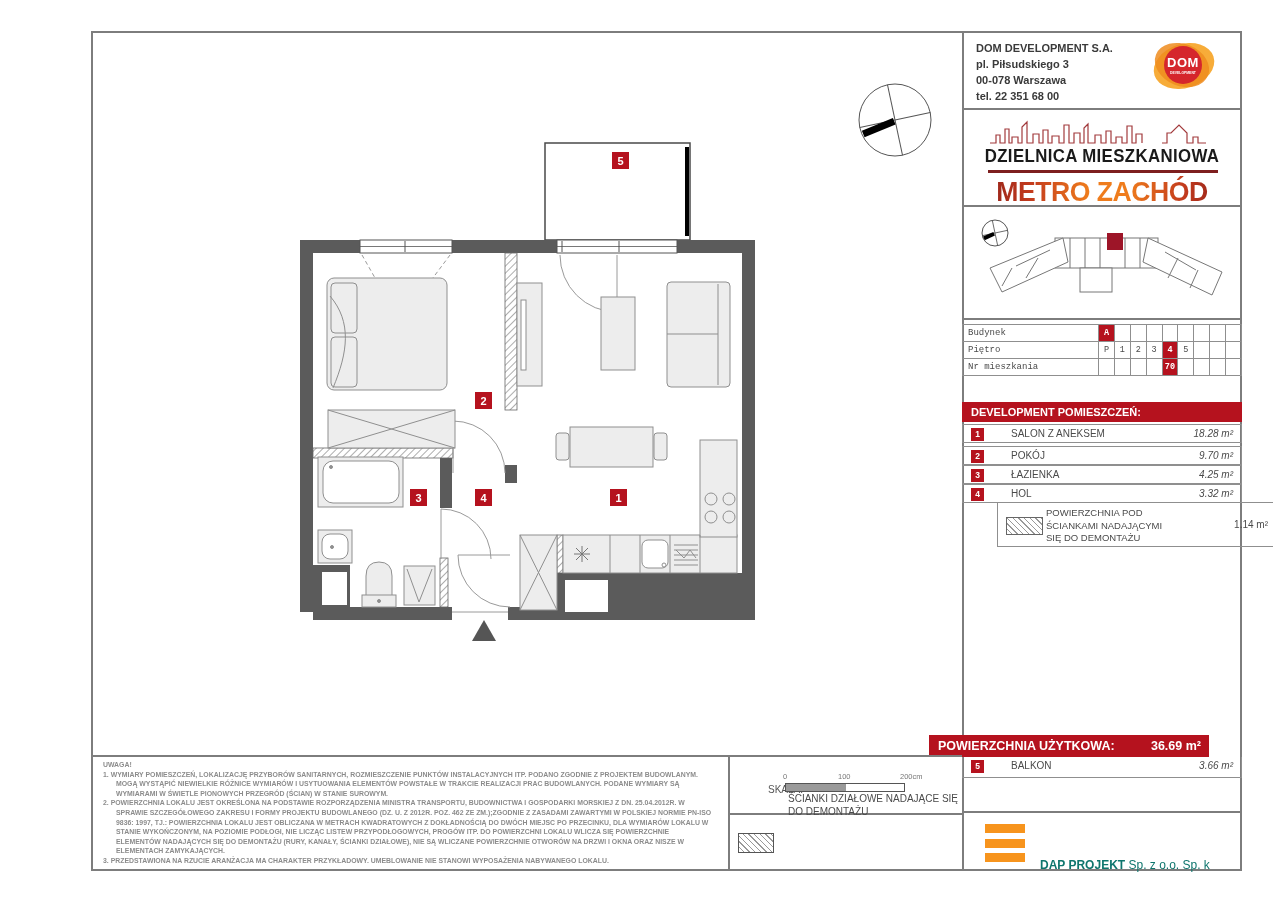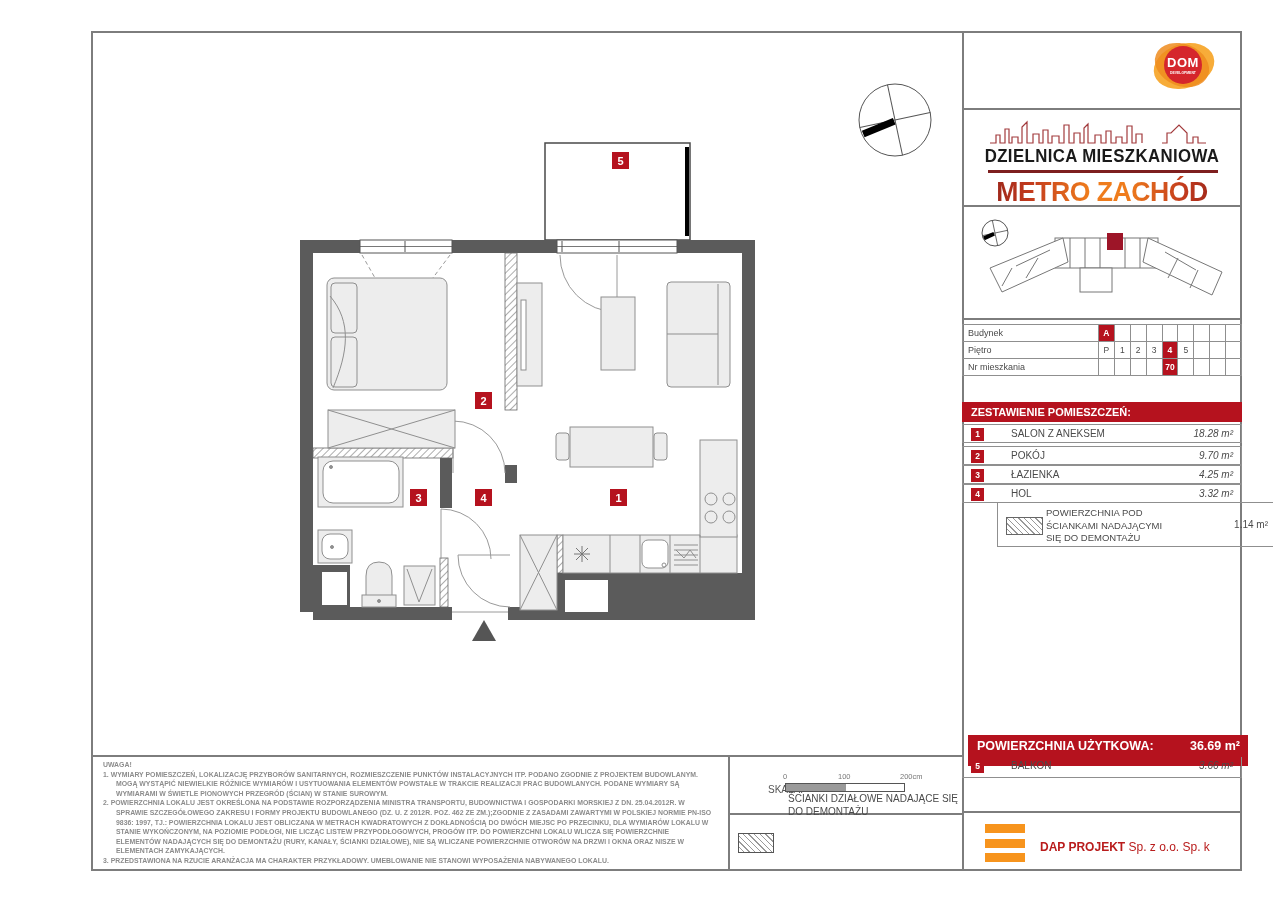--- a/index.html
+++ b/index.html
@@ -14,59 +14,59 @@
   
   #company{left:976px;top:40px;width:170px;line-height:16px;font-size:11px;font-weight:bold;color:#3a3a3a;}
   
   #brand-district{left:966px;top:146px;width:272px;text-align:center;font-size:17.5px;font-weight:900;
                   letter-spacing:.4px;color:#1a1a1a;transform:scaleX(.96);}
   #brand-rule{left:988px;top:170px;width:230px;height:3px;background:#7e1f1f;}
   #brand-project{left:966px;top:176px;width:272px;text-align:center;font-size:28px;font-weight:900;letter-spacing:-.5px;
      background:linear-gradient(90deg,#871c19 0%,#c23a1d 22%,#ef7c1c 45%,#ef7c1c 60%,#c23a1d 82%,#871c19 100%);
      -webkit-background-clip:text;background-clip:text;color:transparent;transform:scaleX(.95);}
   
-  #unit-grid{left:962px;top:324px;width:280px;border-collapse:collapse;table-layout:fixed;}
+  #unit-grid{left:962px;top:324px;width:280px;border-collapse:collapse;table-layout:fixed;font-family:Liberation Mono, monospace;}
   #unit-grid td{border:1px solid #8f8f8f;height:16px;font-size:8.5px;color:#4a4a4a;padding:0;text-align:center;}
   #unit-grid td.ulabel{width:130px;text-align:left;padding-left:5px;font-size:9px;}
   #unit-grid td.hl{background:#b5121e;color:#fff;font-weight:bold;}
   
   .red-bar{background:#b5121e;color:#fff;font-weight:bold;box-sizing:border-box;}
   #rooms-header{left:962px;top:402px;width:280px;height:20px;font-size:11px;padding:4px 0 0 9px;}
   .room-row{left:962px;width:280px;height:19px;border:1px solid #8f8f8f;box-sizing:border-box;font-size:10px;color:#4a4a4a;}
   .room-row .badge{position:absolute;left:8px;top:2.5px;width:13px;height:13px;background:#b5121e;color:#fff;
       font-size:8.5px;font-weight:bold;text-align:center;line-height:13px;}
   .room-row .rname{position:absolute;left:48px;top:2.5px;white-space:nowrap;}
   .room-row .rarea{position:absolute;right:8px;top:2.5px;font-style:italic;}
   #demo-row{left:962px;top:502px;width:280px;height:45px;border:1px solid #8f8f8f;box-sizing:border-box;
       font-size:9.5px;color:#4a4a4a;margin-left:35px;}
   #demo-row .swatch{position:absolute;left:8px;top:14px;width:35px;height:16px;border:1px solid #666;
       background:repeating-linear-gradient(45deg,#fff 0 3px,#999 3px 4px);}
   #demo-row .dname{position:absolute;left:48px;top:4px;width:118px;line-height:12.5px;}
   #demo-row .rarea{position:absolute;right:8px;top:16px;font-size:10px;}
-  #usable-banner{left:968px;top:735px;width:280px;height:31px;font-size:12.5px;}
+  #usable-banner{left:929px;top:735px;width:280px;height:22px;font-size:12.5px;}
   #usable-banner .lab{position:absolute;left:9px;top:4px;}
   #usable-banner .val{position:absolute;right:8px;top:4px;}
   #balkon-row{top:757px;height:21px;border-top:none;}
   #right-bottom-box{left:962px;top:757px;width:280px;height:56px;border-bottom:2px solid #7d7d7d;box-sizing:border-box;}
   
   #bottom-strip{left:91px;top:755px;width:871px;height:116px;border-top:2px solid #7d7d7d;box-sizing:border-box;}
   #notes{left:103px;top:760px;width:610px;font-size:6.9px;line-height:9.6px;color:#8c8c8c;font-weight:bold;}
   #notes .nitem{padding-left:13px;text-indent:-13px;}
   #mid-col{left:728px;top:755px;width:234px;height:116px;border-left:2px solid #7d7d7d;box-sizing:border-box;}
   #mid-divider{left:728px;top:813px;width:234px;border-top:2px solid #7d7d7d;}
   #scale-label{left:740px;top:784px;font-size:10px;color:#555;margin-left:28px;}
   #scale-bar{left:785px;top:783px;width:120px;height:9px;border:1px solid #555;box-sizing:border-box;background:#fff;}
   #scale-bar .half{position:absolute;left:0;top:0;width:60px;height:100%;background:#9a9a9a;}
   .scale-tick{position:absolute;top:772px;font-size:7.5px;color:#777;}
   #legend-swatch{left:738px;top:833px;width:36px;height:20px;border:1px solid #555;box-sizing:border-box;
       background:repeating-linear-gradient(45deg,#fff 0 3px,#999 3px 4px);}
   #legend-text{left:788px;top:792px;width:175px;font-size:10px;line-height:13px;color:#4a4a4a;}
   #dap{left:985px;top:824px;width:40px;height:38px;display:flex;flex-direction:column;justify-content:space-between;}
   #dap .bar{height:9px;background:#f7941d;}
-  #dap-text{left:1040px;top:840px;font-size:12px;color:#b91c1c;white-space:nowrap;}
+  #dap-text{left:1040px;top:858px;font-size:12px;color:#0f766e;white-space:nowrap;}
   #dap-text b{font-weight:bold;}
   svg text{font-family:"Liberation Sans",sans-serif;}
   #overlay{left:0;top:0;z-index:1;}
   .panel-text{z-index:2;}
 </style>
 </head>
 <body>
 
 <div id="page">
 
@@ -289,20 +289,26 @@
     </g>
   </svg>
 
   <div id="frame" class="abs"></div>
   <div id="right-panel" class="abs panel-text">
     <div class="hline" style="top:77px"></div>
     <div class="hline" style="top:174px"></div>
     <div class="hline" style="top:287px"></div>
   </div>
 
+  <div id="company" class="abs panel-text">
+    <div>DOM DEVELOPMENT S.A.</div>
+    <div>pl. Piłsudskiego 3</div>
+    <div>00-078 Warszawa</div>
+    <div>tel. 22 351 68 00</div>
+  </div>
 
   <div id="brand-district" class="abs panel-text">DZIELNICA MIESZKANIOWA</div>
   <div id="brand-rule" class="abs panel-text"></div>
   <div id="brand-project" class="abs panel-text">METRO ZACHÓD</div>
 
   <table id="unit-grid" class="abs panel-text">
     <tbody>
         <tr>
           <td class="ulabel">Budynek</td>
           <td class="hl">A</td>
@@ -335,21 +341,21 @@
           <td></td>
           <td class="hl">70</td>
           <td></td>
           <td></td>
           <td></td>
           <td></td>
         </tr>
       </tbody>
   </table>
 
-  <div id="rooms-header" class="abs panel-text red-bar">ZESTAWIENIE POMIESZCZEŃ:</div>
+  <div id="rooms-header" class="abs panel-text red-bar">DEVELOPMENT POMIESZCZEŃ:</div>
   <div class="abs panel-text room-row" style="top:424px">
     <span class="badge">1</span>
     <span class="rname">SALON Z ANEKSEM</span>
     <span class="rarea">18.28 m²</span>
   </div>
   <div class="abs panel-text room-row" style="top:446px">
     <span class="badge">2</span>
     <span class="rname">POKÓJ</span>
     <span class="rarea">9.70 m²</span>
   </div>

